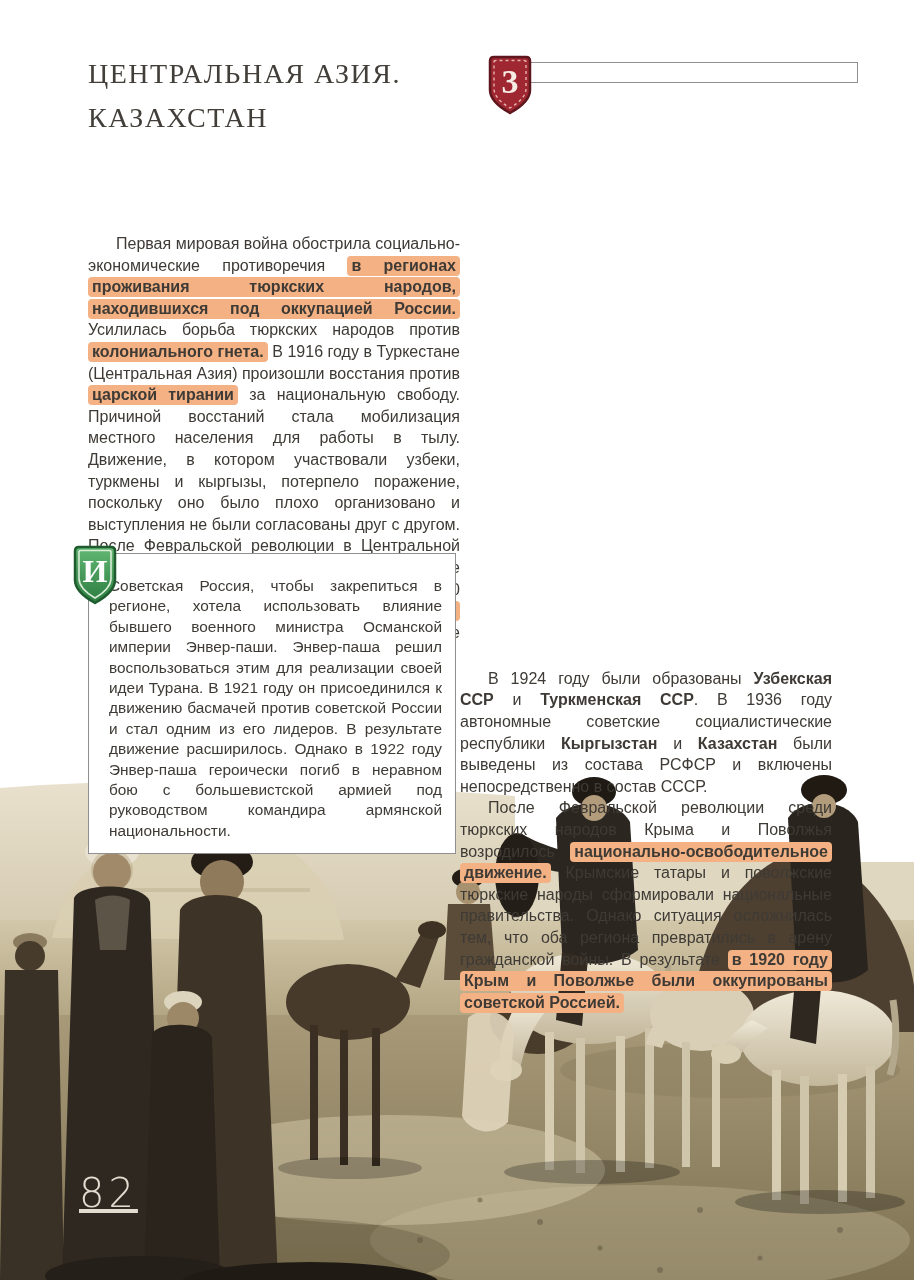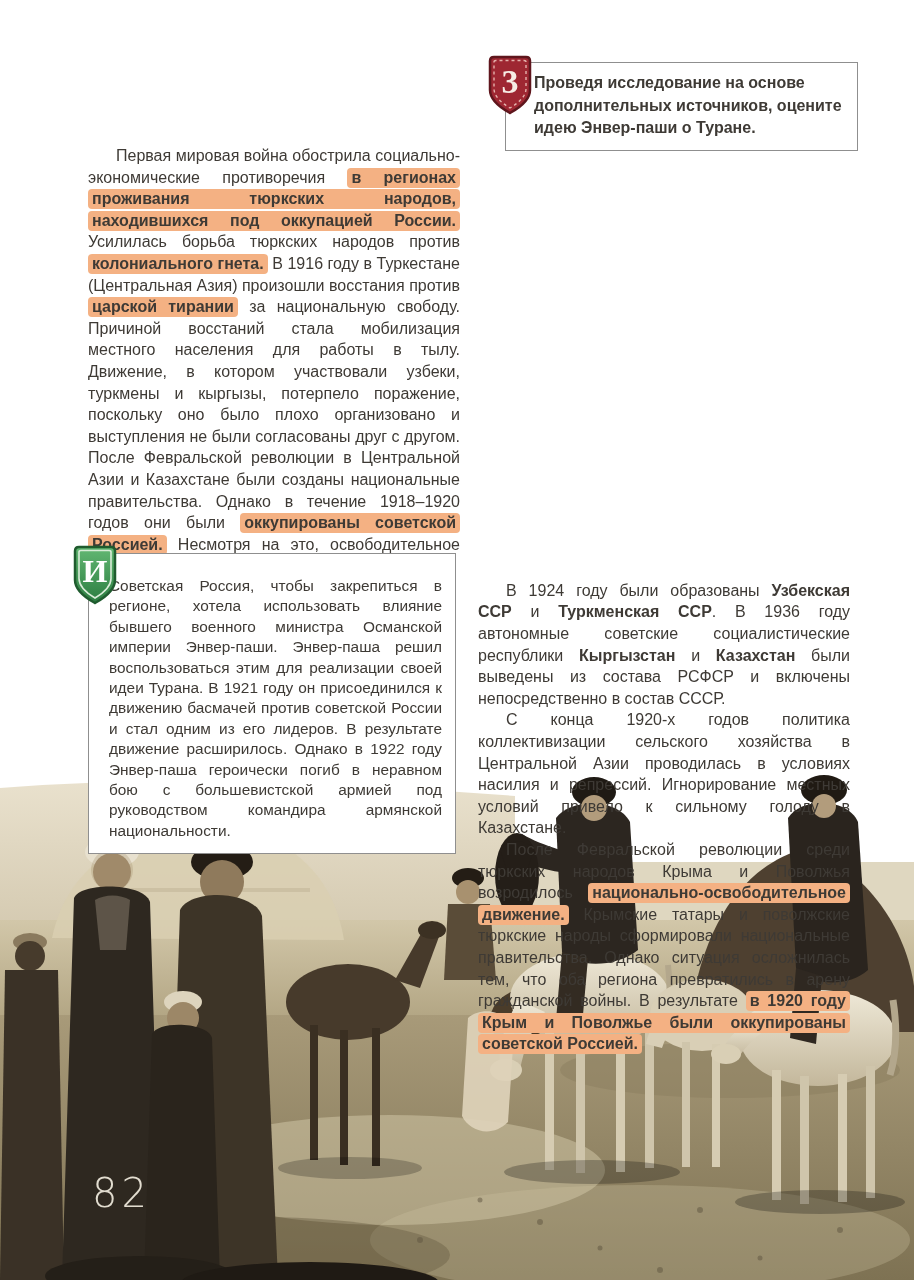--- a/index.html
+++ b/index.html
@@ -24,21 +24,21 @@
     color:#423e39;text-transform:uppercase;
   }
   .sub-title{
     font-family:"Liberation Serif", serif;font-weight:700;
     font-size:31px;line-height:41px;color:var(--heading-blue);
     margin:30px 0 16px 0;
   }
   
   .col{position:absolute;width:372px;text-align:justify;font-size:16px;line-height:21.6px;}
   .col-left{left:88px;top:145px;}
-  .col-right{left:478px;top:148px;}
+  .col-right{left:460px;top:148px;}
   .col p{text-indent:28px;}
   .seg-highlight{
     background:var(--highlight);
     padding:1px 4px 2px 4px;border-radius:4px;
     -webkit-box-decoration-break:clone;box-decoration-break:clone;font-weight:bold;
   }
   .seg-bold{font-weight:700;}
   
   .task-box{
     position:absolute;left:505px;top:62px;width:353px;
@@ -57,31 +57,32 @@
     font-size:15.4px;line-height:20.4px;text-align:justify;
     z-index:3;
   }
   .info-box .shield-badge{left:-17px;top:-10px;}
   
   .photo{
     position:absolute;left:0;top:770px;width:914px;height:510px;z-index:1;
   }
   .photo svg{display:block;width:100%;height:100%;}
   .page-number{
-    position:absolute;left:92px;top:1170px;z-index:4;
+    position:absolute;left:79px;top:1170px;z-index:4;
     font-family:"DejaVu Sans", sans-serif;font-weight:200;
-    font-size:40px;letter-spacing:4px;color:#ece7da;opacity:.95;
+    font-size:40px;letter-spacing:4px;color:#ece7da;opacity:.95;text-decoration:underline;
   }
   .z2{position:relative;z-index:2;}
 </style>
 </head>
 <body>
 
 <div class="page">
 
+  <h1 class="main-title z2">Центральная Азия. Казахстан</h1>
 
   <div class="col col-left z2">
     <p><span class="seg-normal">Первая мировая война обострила социально-экономические противоречия </span><span class="seg-highlight">в регионах проживания тюркских народов, находившихся под оккупацией России.</span><span class="seg-normal"> Усилилась борьба тюркских народов против </span><span class="seg-highlight">колониального гнета.</span><span class="seg-normal"> В 1916 году в Туркестане (Центральная Азия) произошли восстания против </span><span class="seg-highlight">царской тирании</span><span class="seg-normal"> за национальную свободу. Причиной восстаний стала мобилизация местного населения для работы в тылу. Движение, в котором участвовали узбеки, туркмены и кыргызы, потерпело поражение, поскольку оно было плохо организовано и выступления не были согласованы друг с другом. После Февральской революции в Центральной Азии и Казахстане были созданы национальные правительства. Однако в течение 1918–1920 годов они были </span><span class="seg-highlight">оккупированы советской Россией.</span><span class="seg-normal"> Несмотря на это, освободительное движение в регионе продолжалось.</span></p>
   </div>
 
   <div class="info-box">
     <span class="shield-badge">
       <svg viewBox="0 0 46 62" width="46" height="62">
         <defs>
           <linearGradient id="gg" x1="0" y1="0" x2="0" y2="1">
@@ -98,26 +99,24 @@
   </div>
 
   <div class="task-box">
     <span class="shield-badge">
       <svg viewBox="0 0 46 62" width="46" height="62">
         <path d="M3,7 Q3,3 7,3 L39,3 Q43,3 43,7 L43,36 Q43,48 23,59 Q3,48 3,36 Z" fill="#9e2732" stroke="#5f161d" stroke-width="2.5"></path>
         <path d="M7,8 Q7,6.5 9,6.5 L37,6.5 Q39,6.5 39,8 L39,34.5 Q39,44.5 23,54 Q7,44.5 7,34.5 Z" fill="none" stroke="#e4b2ac" stroke-width="1.4" stroke-dasharray="3 3"></path>
         <text x="23" y="39" text-anchor="middle" font-family="Liberation Serif, serif" font-size="34" font-weight="700" fill="#f6ece4">3</text>
       </svg>
     </span>
-    <div>Проведя исследование на основе дополнительных источников, оцените идею Энвер-паши о Туране.</div>
   </div>
 
   <div class="col col-right z2">
     <p><span class="seg-normal">В 1924 году были образованы </span><span class="seg-bold">Узбекская ССР</span><span class="seg-normal"> и </span><span class="seg-bold">Туркменская ССР</span><span class="seg-normal">. В 1936 году автономные советские социалистические республики </span><span class="seg-bold">Кыргызстан</span><span class="seg-normal"> и </span><span class="seg-bold">Казахстан</span><span class="seg-normal"> были выведены из состава РСФСР и включены непосредственно в состав СССР.</span></p>
-    <p>С конца 1920-х годов политика коллективизации сельского хозяйства в Центральной Азии проводилась в условиях насилия и репрессий. Игнорирование местных условий привело к сильному голоду в Казахстане.</p>
     <p><span class="seg-normal">После Февральской революции среди тюркских народов Крыма и Поволжья возродилось </span><span class="seg-highlight">национально-освободительное движение.</span><span class="seg-normal"> Крымские татары и поволжские тюркские народы сформировали национальные правительства. Однако ситуация осложнилась тем, что оба региона превратились в арену гражданской войны. В результате </span><span class="seg-highlight">в 1920 году Крым и Поволжье были оккупированы советской Россией.</span></p>
   </div>
 
   <div class="photo">
     <svg viewBox="0 0 914 510" preserveAspectRatio="none">
       <defs>
         <linearGradient id="ph-haze" x1="0" y1="0" x2="0" y2="1">
           <stop offset="0" stop-color="#e9e1cd"></stop>
             <stop offset="1" stop-color="#c8bca0"></stop>
         </linearGradient>

